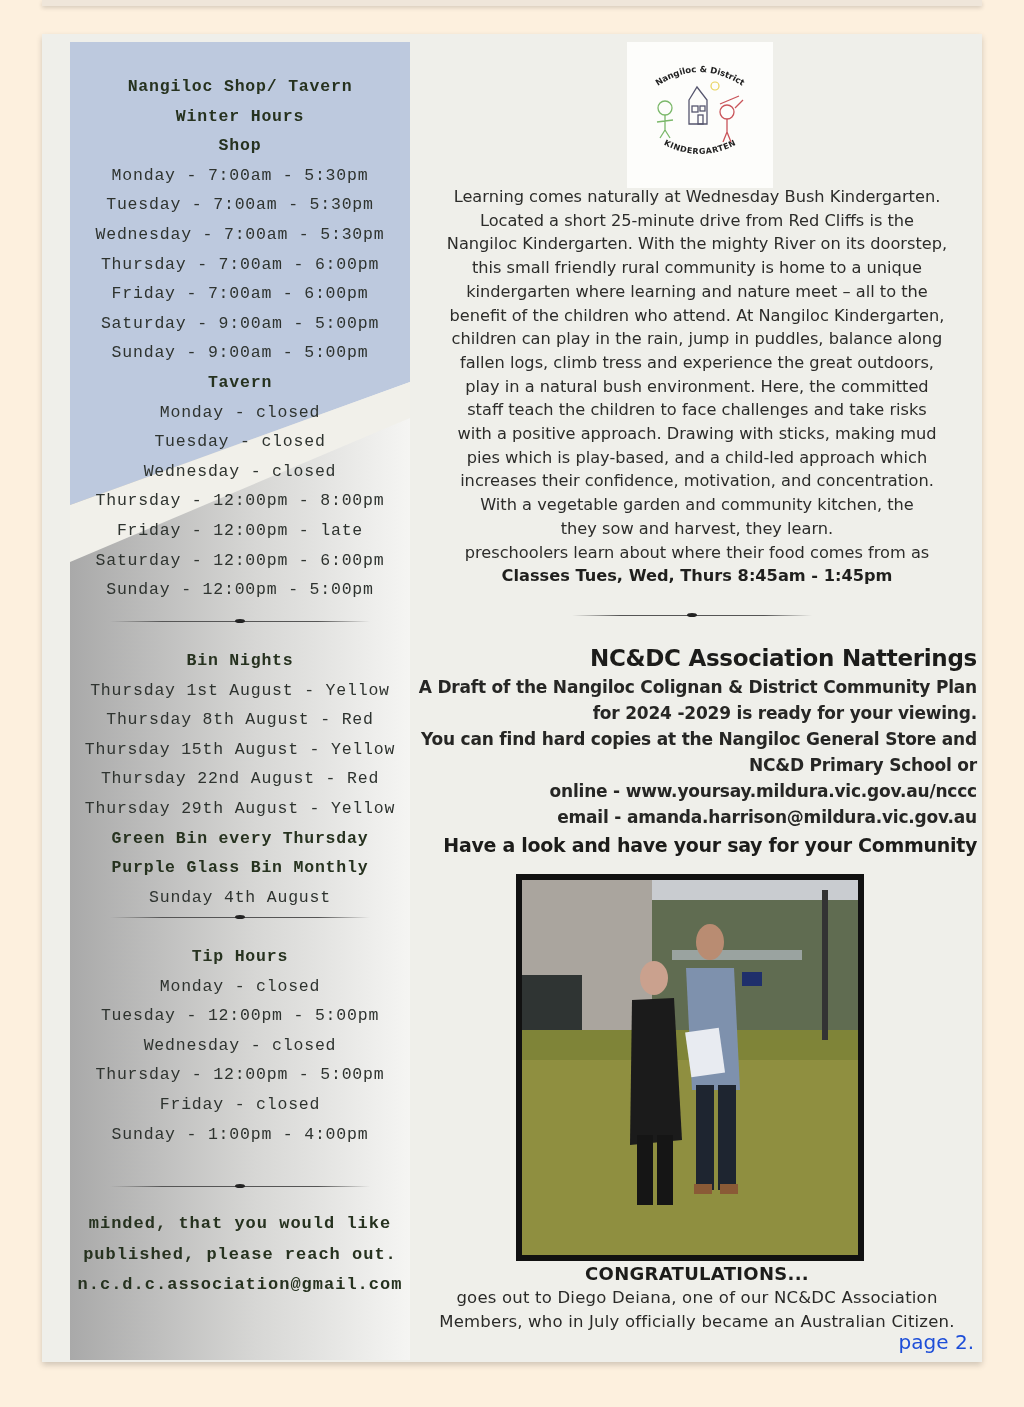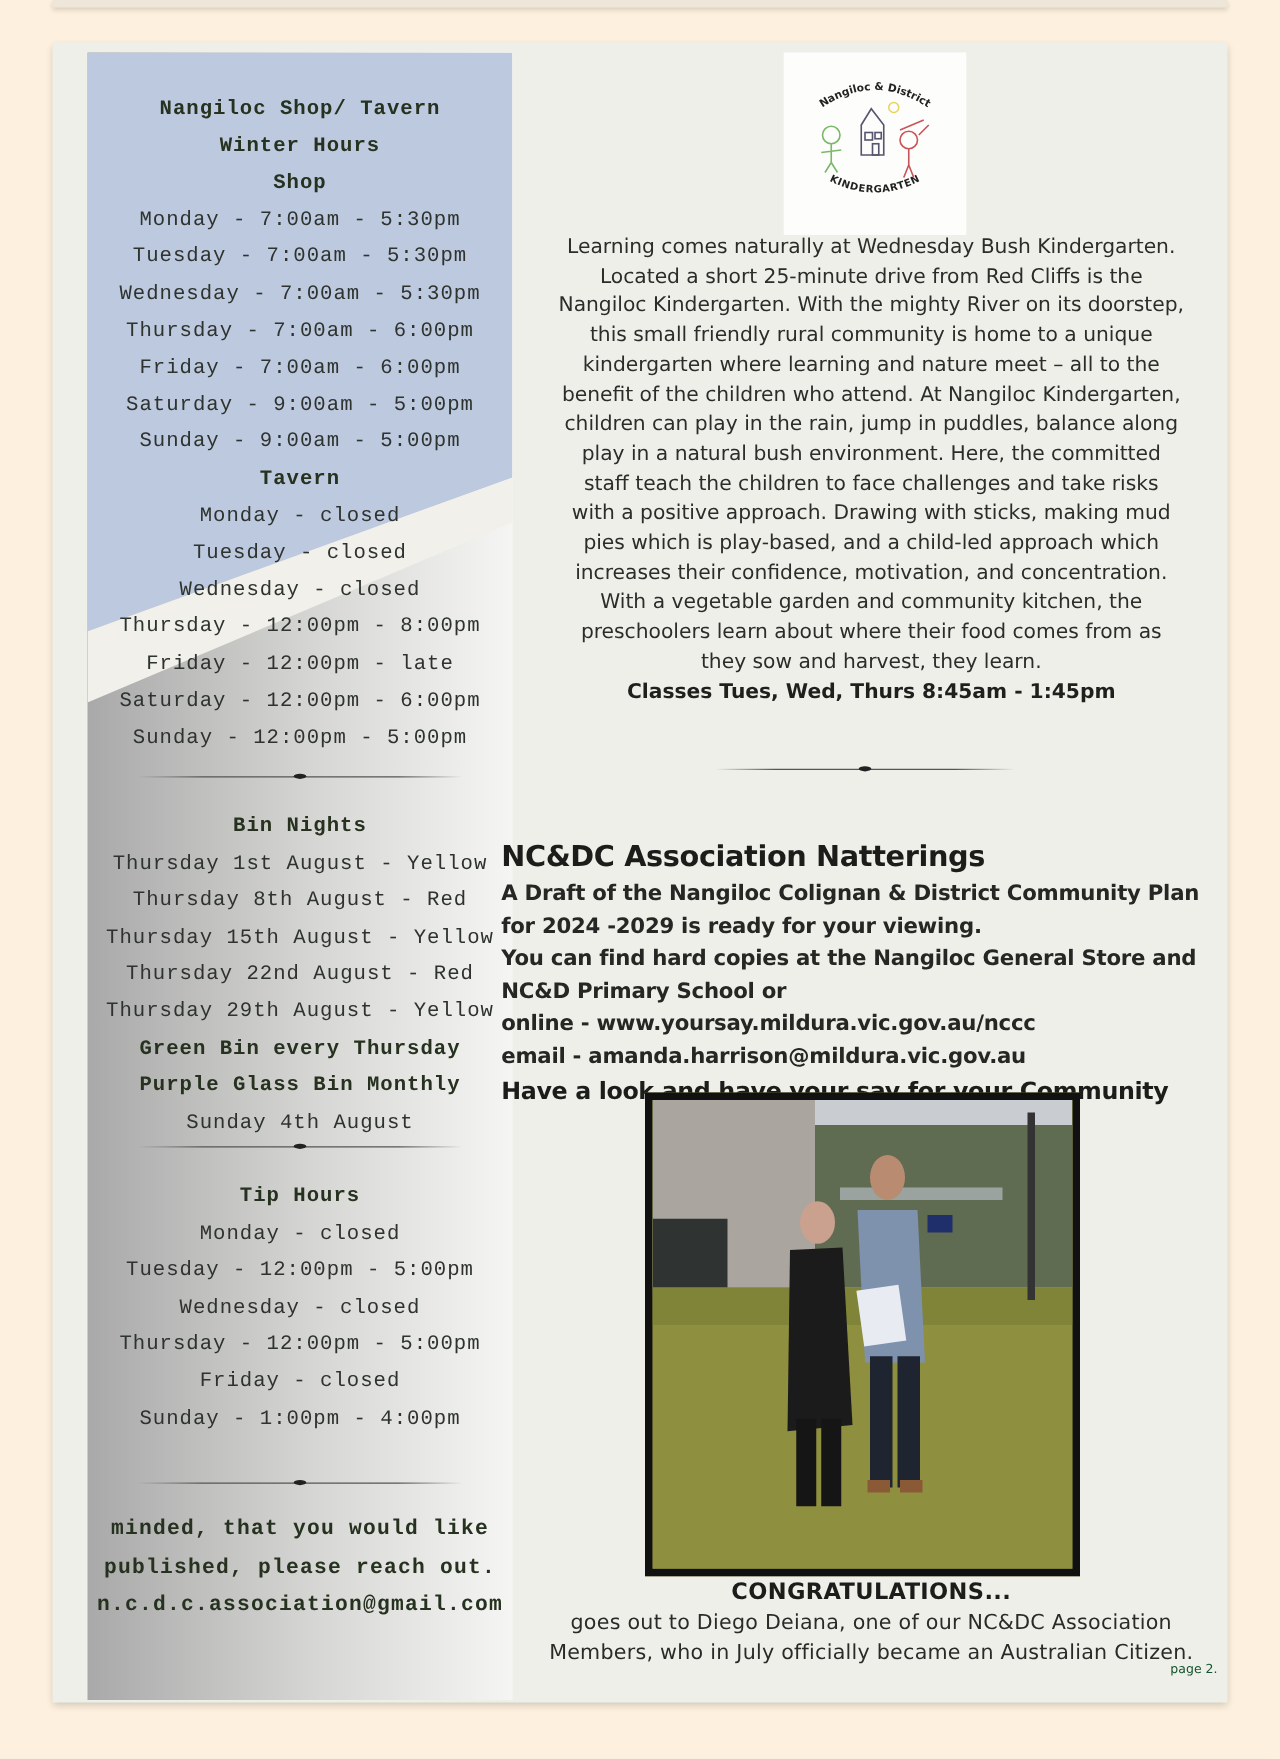--- a/index.html
+++ b/index.html
@@ -72,22 +72,22 @@
     position: absolute; left: 375px; top: 151px; width: 560px;
     text-align: center; font-size: 16.2px; line-height: 23.7px;
     color: #2c2c2a;
   }
   .kinder-text p { margin: 0; }
   .classes { font-weight: bold; color: #1f1f1d; }
   .r-ornament {
     position: absolute; left: 530px; top: 578px; width: 240px; height: 8px;
   }
   .assoc {
-    position: absolute; left: 359px; top: 608px; width: 560px;
-    text-align: left; color: #262624; margin-top: 28px;
+    position: absolute; left: 375px; top: 608px; width: 560px;
+    text-align: right; color: #262624;
   }
   .assoc h2 {
     margin: 0; font-size: 23px; font-weight: bold; line-height: 32px;
     letter-spacing: -0.3px; color: #1c1c1a;
   }
   .assoc .aline { font-size: 17px; line-height: 26px; white-space: nowrap; letter-spacing: -0.2px; font-weight: bold; }
   .assoc .have { font-size: 19px; font-weight: bold; line-height: 30px; color: #1c1c1a; letter-spacing: -0.3px; }
   .photo {
     position: absolute; left: 474px; top: 840px; width: 336px; height: 375px;
     border: 6px solid #111; background: #8e8f3e; overflow: hidden;
@@ -95,21 +95,21 @@
   .photo svg { display: block; width: 336px; height: 375px; }
   .congrats {
     position: absolute; left: 375px; top: 1228px; width: 560px; text-align: center;
   }
   .congrats h3 {
     margin: 0; font-size: 18px; font-weight: bold; line-height: 24px; color: #1c1c1a;
     letter-spacing: 0.3px;
   }
   .congrats .cline { font-size: 16.5px; line-height: 23.5px; white-space: nowrap; color: #2a2a28; letter-spacing: 0.2px; }
   .page-num {
-    position: absolute; right: 8px; top: 1296px; font-size: 10px; color: #14532d;
+    position: absolute; right: 8px; top: 1296px; font-size: 20px; color: #1d4ed8;
   }
 </style>
 </head>
 <body>
 
 <div class="top-strip"></div>
 
 <div class="page">
 
   <div class="left-panel">
@@ -221,28 +221,29 @@
   </div>
 
   <div class="kinder-text">
     <p>Learning comes naturally at Wednesday Bush Kindergarten.</p>
     <p>Located a short 25-minute drive from Red Cliffs is the</p>
     <p>Nangiloc Kindergarten. With the mighty River on its doorstep,</p>
     <p>this small friendly rural community is home to a unique</p>
     <p>kindergarten where learning and nature meet – all to the</p>
     <p>benefit of the children who attend. At Nangiloc Kindergarten,</p>
     <p>children can play in the rain, jump in puddles, balance along</p>
+    <p>fallen logs, climb tress and experience the great outdoors,</p>
     <p>play in a natural bush environment. Here, the committed</p>
     <p>staff teach the children to face challenges and take risks</p>
     <p>with a positive approach. Drawing with sticks, making mud</p>
     <p>pies which is play-based, and a child-led approach which</p>
     <p>increases their confidence, motivation, and concentration.</p>
     <p>With a vegetable garden and community kitchen, the</p>
+    <p>they sow and harvest, they learn.</p>
     <p>preschoolers learn about where their food comes from as</p>
-    <p>they sow and harvest, they learn.</p>
     <p class="classes">Classes Tues, Wed, Thurs 8:45am - 1:45pm</p>
   </div>
 
   <div class="ornament r-ornament">
     <div class="line"></div>
       <div class="dot"></div>
   </div>
 
   <div class="assoc">
     <h2>NC&amp;DC  Association Natterings</h2>

